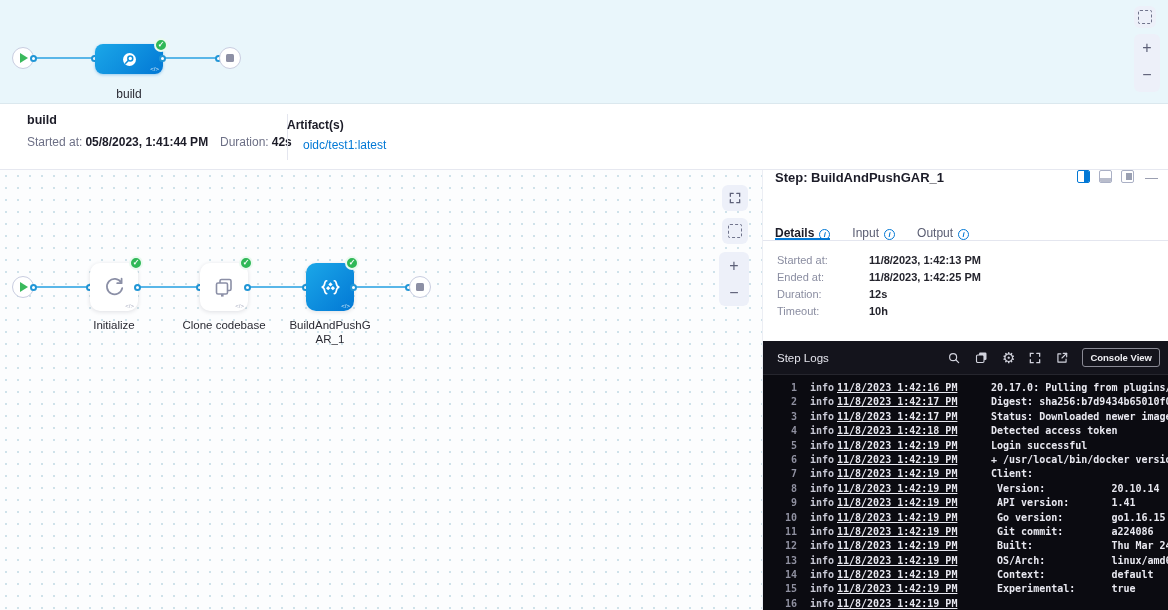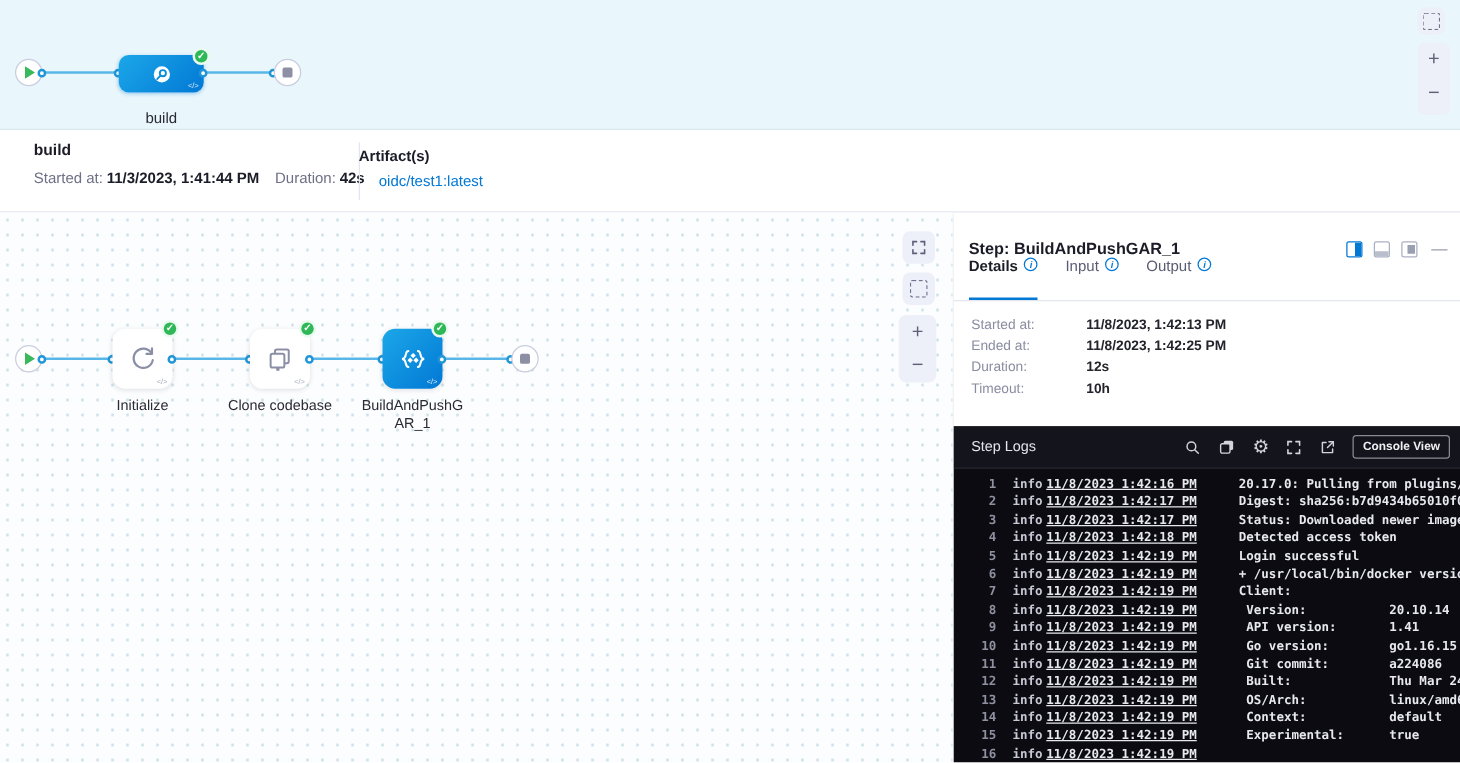--- a/index.html
+++ b/index.html
@@ -45,31 +45,31 @@
             background-image:radial-gradient(circle,#cfe2ea 1px, transparent 1.3px); background-size:12px 12px; }
   .step-card { position:absolute; top:93px; width:48px; height:48px; border-radius:10px; background:#fff;
                box-shadow:0 1px 4px rgba(40,41,61,.14); display:flex; align-items:center; justify-content:center; }
   .step-card.blue { background:linear-gradient(135deg,#1ba7e8,#0278d5); }
   .step-card .code-glyph { color:#a9adc0; }
   .step-card.blue .code-glyph { color:rgba(255,255,255,.85); }
   .c-label { position:absolute; top:148px; width:88px; text-align:center; font-size:11.5px; color:#2a2a33; word-break:break-all; line-height:14px; }
 
   
   .panel { width:406px; background:#fff; border-left:1px solid #eceef4; display:flex; flex-direction:column; }
-  .p-header { height:36px; display:flex; align-items:flex-end; padding:0 10px 0 12px; gap:9px; }
+  .p-header { height:36px; display:flex; align-items:flex-start; padding:0 10px 0 12px; gap:9px; }
   .p-title { flex:1; font-size:13px; font-weight:bold; color:#1c1c28; }
   .lay { width:13px; height:13px; border:1px solid #aab0c5; border-radius:2px; position:relative; overflow:hidden; background:#fff; cursor:pointer; }
   .lay1 { border-color:#0278d5; }
   .lay1::after { content:""; position:absolute; right:0; top:0; width:50%; height:100%; background:#0278d5; }
   .lay2::after { content:""; position:absolute; left:0; bottom:0; width:100%; height:38%; background:#b9bdcc; }
   .lay3::after { content:""; position:absolute; right:10%; top:18%; width:50%; height:64%; background:#9aa0b2; }
   .p-minus { color:#8f93a8; font-size:13px; cursor:pointer; margin-left:2px; }
 
   .p-tabs { height:35px; display:flex; align-items:stretch; gap:22px; padding:0 12px; border-bottom:1px solid #e4e6ef; }
-  .tab { display:flex; align-items:flex-start; gap:5px; font-size:12px; color:#5a5d72; cursor:pointer; }
+  .tab { display:flex; align-items:flex-end; gap:5px; font-size:12px; color:#5a5d72; cursor:pointer; }
   .tab.active { color:#1c1c28; font-weight:bold; box-shadow:inset 0 -2px 0 #0278d5; }
   .info-icon { width:11px; height:11px; border:1px solid #0278d5; border-radius:50%; color:#0278d5;
                display:inline-flex; align-items:center; justify-content:center; font-size:7.5px; font-style:italic; font-weight:bold; }
   .info-icon::after { content:"i"; }
 
   .p-details { height:100px; padding:13px 0 0 14px; display:grid; grid-template-columns:92px 1fr; align-content:start;
                row-gap:5px; font-size:11px; }
   .pd-label { color:#8a8da1; }
   .pd-value { color:#24242d; font-weight:bold; }
 
@@ -124,21 +124,21 @@
   </div>
   <div class="zoom-group" style="right:8px; top:34px; height:58px;">
     <span>+</span>
     <span>−</span>
   </div>
 </div>
 
 <div class="details-bar">
   <div class="db-title">build</div>
   <div class="db-kv" style="left:27px;">
-    <span>Started at:</span><b>11/3/2023, 1:41:44 PM</b>
+    <span>Started at:</span><b>05/8/2023, 1:41:44 PM</b>
   </div>
   <div class="db-kv" style="left:220px;">
     <span>Duration:</span><b>42s</b>
   </div>
   <div class="db-divider"></div>
   <div class="db-art-label">Artifact(s)</div>
   <div class="db-art-link">oidc/test1:latest</div>
 </div>
 
 <div class="main">

